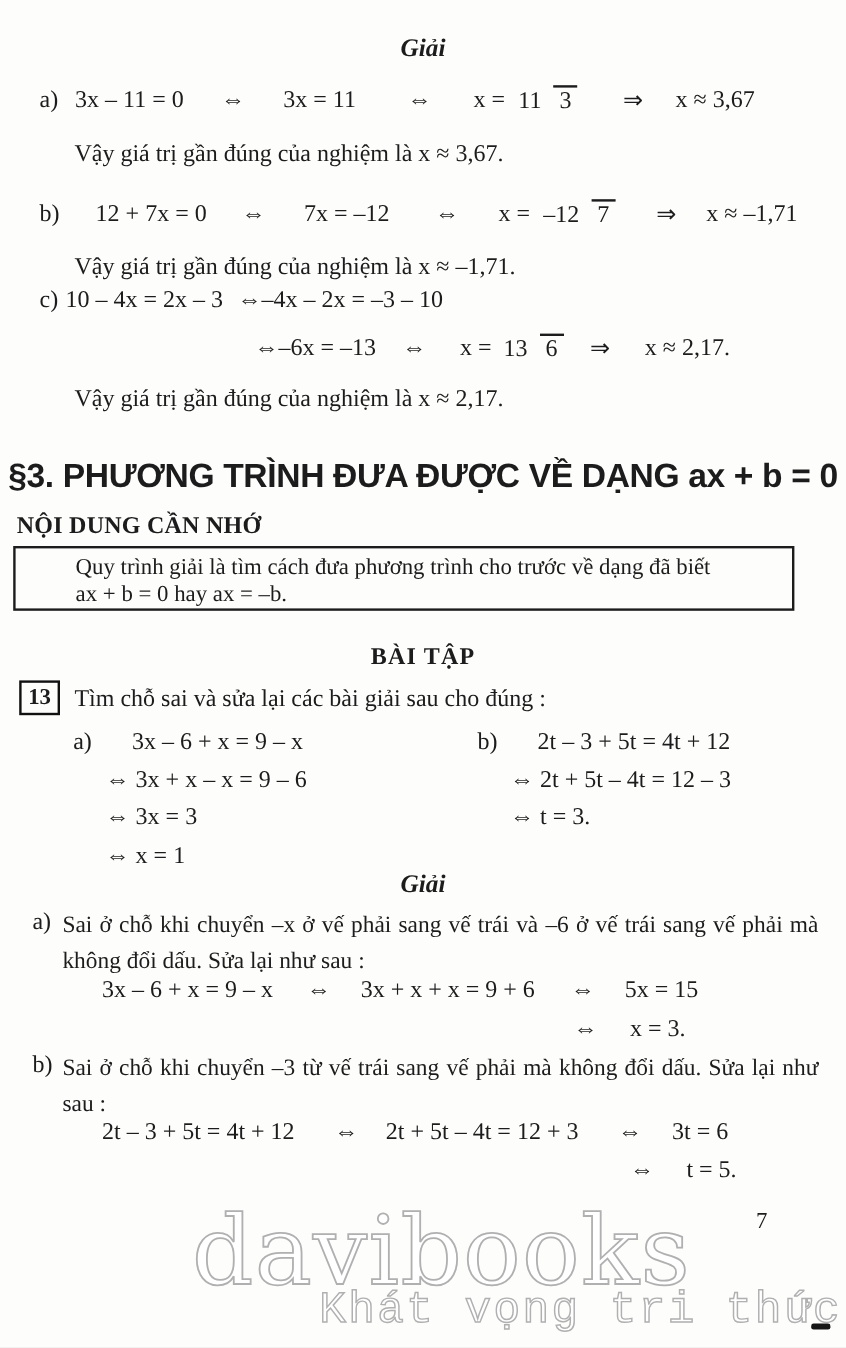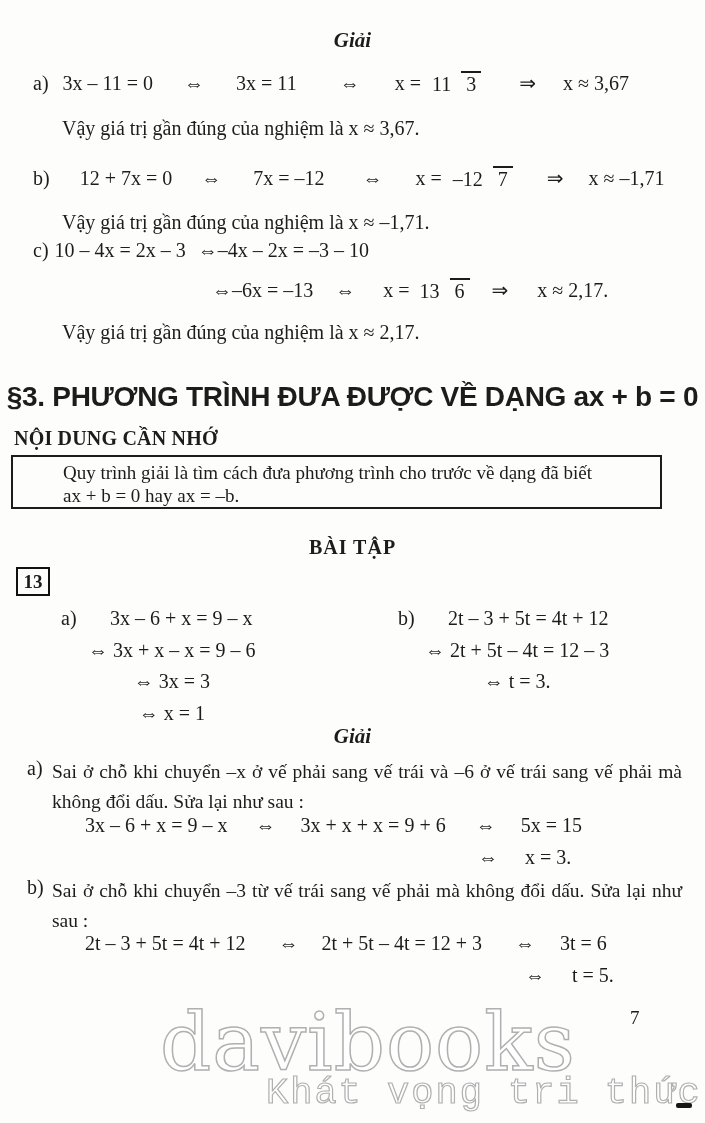--- a/index.html
+++ b/index.html
@@ -31,21 +31,21 @@
   .baitap{font-weight:bold;font-size:20px;letter-spacing:1px;}
   .probnum{
     position:absolute;left:16px;top:567px;width:34px;height:29px;
     border:2px solid #111;box-sizing:border-box;text-align:center;
     font-weight:bold;font-size:19px;line-height:25px;
   }
   .statement{position:absolute;left:62px;top:571px;white-space:nowrap;}
   .eqcol{position:absolute;white-space:nowrap;}
   .eqcol .l{height:31.5px;display:flex;align-items:center;}
   .eqcol .l .lab{width:49px;}
-  .eqcol .l.sub{padding-left:27px;justify-content:center;}
+  .eqcol .l.sub{padding-left:27px;}
   .sol-label{position:absolute;left:27px;white-space:nowrap;}
   .sol-par{position:absolute;left:52px;width:630px;text-align:justify;line-height:30px;font-size:19.5px;}
   .pagenum{position:absolute;left:630px;top:1007px;font-size:19px;}
   .wm{position:absolute;color:#ffffff;-webkit-text-stroke:1.5px #b0b0b0;
       text-shadow:0 0 0 #ffffff;font-family:"DejaVu Serif",serif;}
   .wm-brand{left:160px;top:996px;font-size:80px;letter-spacing:1px;}
   .wm-slogan{left:266px;top:1072px;font-size:37px;letter-spacing:2px;font-family:Liberation Mono, monospace;-webkit-text-stroke:1.2px #b0b0b0;}
   .dash{position:absolute;left:676px;top:1103px;width:16px;height:5px;background:#161616;border-radius:2px;}
 </style>
 </head>
@@ -112,20 +112,21 @@
 
   <div class="abs memo-heading" style="left:14px;top:427px;">NỘI DUNG CẦN NHỚ</div>
   <div class="memo-box">
     <div>Quy trình giải là tìm cách đưa phương trình cho trước về dạng đã biết</div>
     <div>ax + b = 0 hay ax = –b.</div>
   </div>
 
   <div class="abs center baitap" style="top:536px;">BÀI TẬP</div>
 
   <div class="probnum">13</div>
+  <div class="statement">Tìm chỗ sai và sửa lại các bài giải sau cho đúng :</div>
 
   <div class="eqcol" style="left:61px;top:603px;">
     <div class="l">
       <span class="lab">a)</span>
       <span>3x – 6 + x = 9 – x</span>
     </div>
     <div class="l sub">
         <span>⇔ 3x + x – x = 9 – 6</span>
       </div>
     <div class="l sub">

